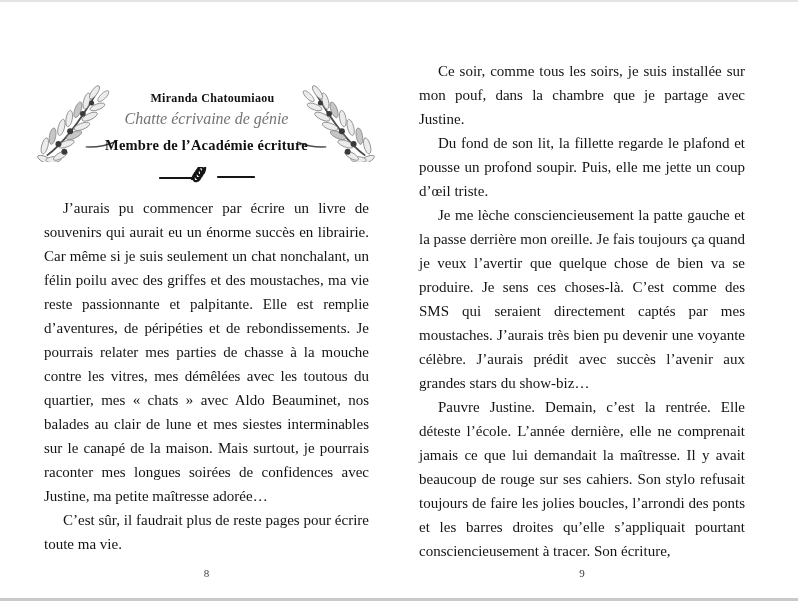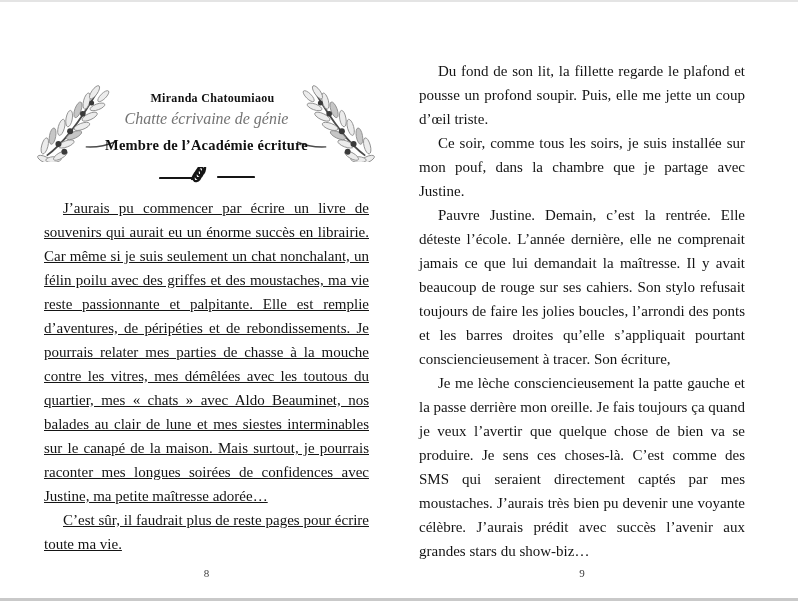--- a/index.html
+++ b/index.html
@@ -47,21 +47,21 @@
   .branch { position: absolute; top: 83px; width: 78px; height: 79px; }
   .branch.l { left: -7px; }
   .branch.r { right: -6px; transform: scaleX(-1); }
   .divider-wrap {
     position: absolute; top: 167px; left: 0; right: 0;
     text-align: center; height: 20px;
   }
 
   
   .body-text { position: absolute; left: 0; right: 0; }
-  .page.left  .body-text { top: 196px; text-decoration: underline; }
+  .page.left  .body-text { top: 196px; }
   .page.right .body-text { top: 59px; }
   .body-text p {
     margin: 0;
     font-size: 15px;
     line-height: 24px;
     text-align: justify;
     text-indent: 19px;
     hyphens: auto; -webkit-hyphens: auto;
     color: #141414;
   }
@@ -155,23 +155,23 @@
     <div class="body-text">
         <p>J’aurais pu commencer par écrire un livre de souvenirs qui aurait eu un énorme succès en librairie. Car même si je suis seulement un chat nonchalant, un félin poilu avec des griffes et des moustaches, ma vie reste passionnante et palpitante. Elle est remplie d’aventures, de péripéties et de rebondissements. Je pourrais relater mes parties de chasse à la mouche contre les vitres, mes démêlées avec les toutous du quartier, mes « chats » avec Aldo Beauminet, nos balades au clair de lune et mes siestes interminables sur le canapé de la maison. Mais surtout, je pourrais raconter mes longues soirées de confidences avec Justine, ma petite maîtresse adorée…</p>
         <p>C’est sûr, il faudrait plus de reste pages pour écrire toute ma vie.</p>
       </div>
 
     <div class="page-number">8</div>
   </section>
 
   <section class="page right">
     <div class="body-text">
+        <p>Ce soir, comme tous les soirs, je suis installée sur mon pouf, dans la chambre que je partage avec Justine.</p>
         <p>Du fond de son lit, la fillette regarde le plafond et pousse un profond soupir. Puis, elle me jette un coup d’œil triste.</p>
-        <p>Ce soir, comme tous les soirs, je suis installée sur mon pouf, dans la chambre que je partage avec Justine.</p>
+        <p>Je me lèche consciencieusement la patte gauche et la passe derrière mon oreille. Je fais toujours ça quand je veux l’avertir que quelque chose de bien va se produire. Je sens ces choses-là. C’est comme des SMS qui seraient directement captés par mes moustaches. J’aurais très bien pu devenir une voyante célèbre. J’aurais prédit avec succès l’avenir aux grandes stars du show-biz…</p>
         <p>Pauvre Justine. Demain, c’est la rentrée. Elle déteste l’école. L’année dernière, elle ne comprenait jamais ce que lui demandait la maîtresse. Il y avait beaucoup de rouge sur ses cahiers. Son stylo refusait toujours de faire les jolies boucles, l’arrondi des ponts et les barres droites qu’elle s’appliquait pourtant consciencieusement à tracer. Son écriture,</p>
-        <p>Je me lèche consciencieusement la patte gauche et la passe derrière mon oreille. Je fais toujours ça quand je veux l’avertir que quelque chose de bien va se produire. Je sens ces choses-là. C’est comme des SMS qui seraient directement captés par mes moustaches. J’aurais très bien pu devenir une voyante célèbre. J’aurais prédit avec succès l’avenir aux grandes stars du show-biz…</p>
       </div>
 
     <div class="page-number">9</div>
   </section>
 
   <div class="edge-bottom"></div>
 </div>
 
 </body></html>

